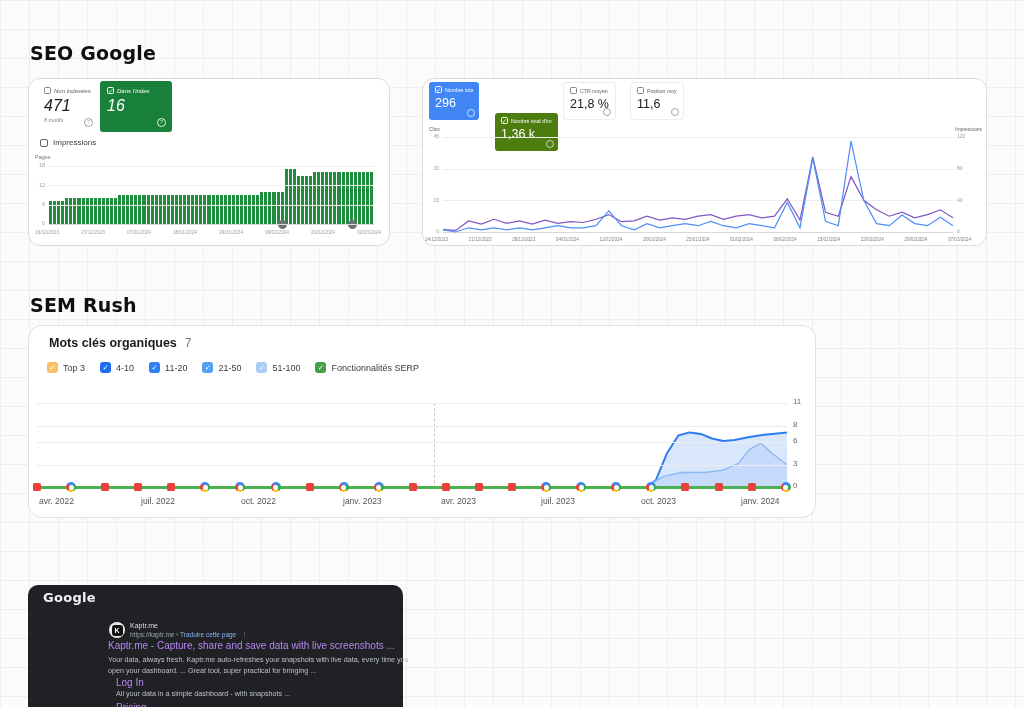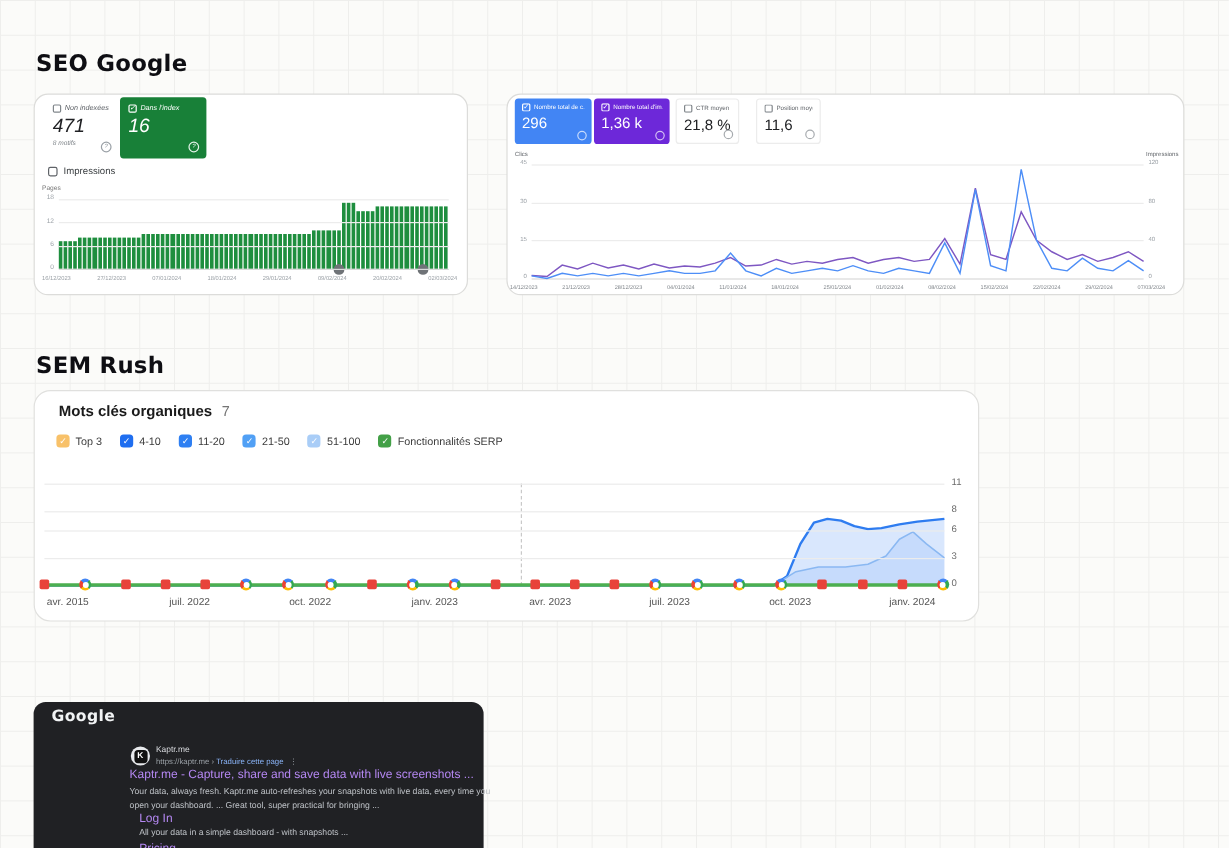--- a/index.html
+++ b/index.html
@@ -217,29 +217,29 @@
       <div class="gline" style="left: 20px; width: 325px; top: 106.333px;"></div>
       <span class="ytick" style="left: 0px; top: 102.5px;">12</span>
       <div class="gline" style="left: 20px; width: 325px; top: 125.667px;"></div>
       <span class="ytick" style="left: 0px; top: 122px;">6</span>
       <div class="gline" style="left: 20px; width: 325px; top: 145px; background: rgb(217, 217, 217);"></div>
       <span class="ytick" style="left: 0px; top: 141px;">0</span>
     </section>
 
   <section class="card" id="gsc-perf">
     <div class="tiles">
-      <div class="tile colored" style="width: 64px; margin-right: 2px; background: rgb(66, 133, 244);">
+      <div class="tile colored" style="width: 50px; margin-right: 16px; background: rgb(66, 133, 244);">
         <div class="tl">
             <span class="cb ck">✓</span>
           <span>Nombre total de c...</span>
           </div>
         <div class="tv">296</div>
         <span class="mini"></span>
       </div>
-      <div class="tile colored" style="width: 63px; margin-right: 5px; background: #6d28d9;">
+      <div class="tile colored" style="width: 63px; margin-right: 5px; background: #4d7c0f; margin-top: 31px;">
         <div class="tl">
             <span class="cb ck">✓</span>
           <span>Nombre total d'im...</span>
           </div>
         <div class="tv">1,36 k</div>
         <span class="mini"></span>
       </div>
       <div class="tile plain" style="width:53px;margin-right:14px;">
         <div class="tl">
             <span class="cb"></span>
@@ -360,21 +360,21 @@
       </div>
   <div class="sr-gline" style="top: 77px;"></div>
       <span class="sr-ytick" style="top: 71px;">11</span>
       <div class="sr-gline" style="top: 100.2px;"></div>
       <span class="sr-ytick" style="top: 94px;">8</span>
       <div class="sr-gline" style="top: 115.6px;"></div>
       <span class="sr-ytick" style="top: 110px;">6</span>
       <div class="sr-gline" style="top: 138.8px;"></div>
       <span class="sr-ytick" style="top: 133px;">3</span>
       <span class="sr-ytick" style="top: 155px;">0</span>
-      <span class="sr-xlbl" style="left: 10px;">avr. 2015</span>
+      <span class="sr-xlbl" style="left: 10px;">avr. 2022</span>
       <span class="sr-xlbl" style="left: 112px;">juil. 2022</span>
       <span class="sr-xlbl" style="left: 212px;">oct. 2022</span>
       <span class="sr-xlbl" style="left: 314px;">janv. 2023</span>
       <span class="sr-xlbl" style="left: 412px;">avr. 2023</span>
       <span class="sr-xlbl" style="left: 512px;">juil. 2023</span>
       <span class="sr-xlbl" style="left: 612px;">oct. 2023</span>
       <span class="sr-xlbl" style="left: 712px;">janv. 2024</span>
     </section>
 
 

